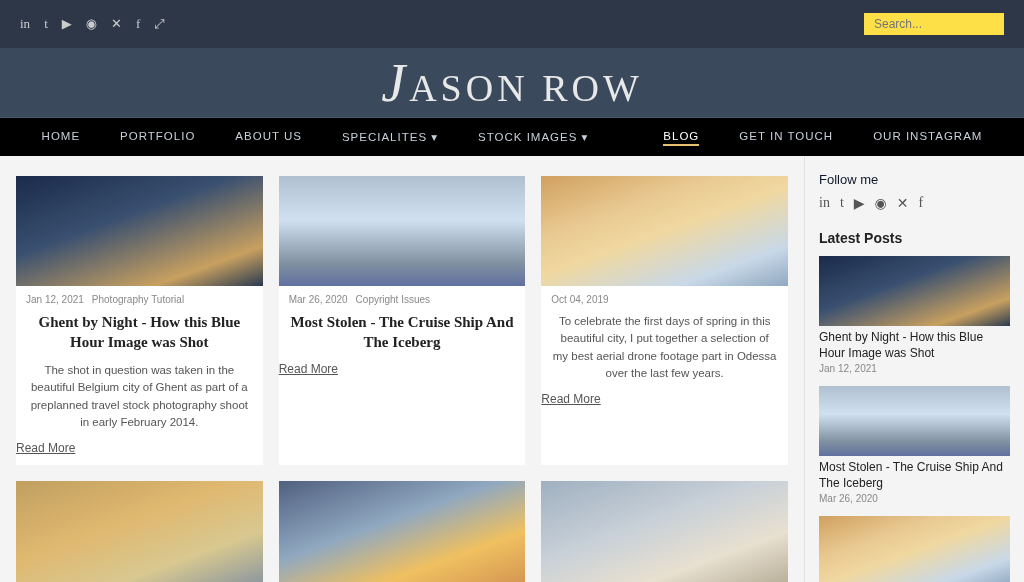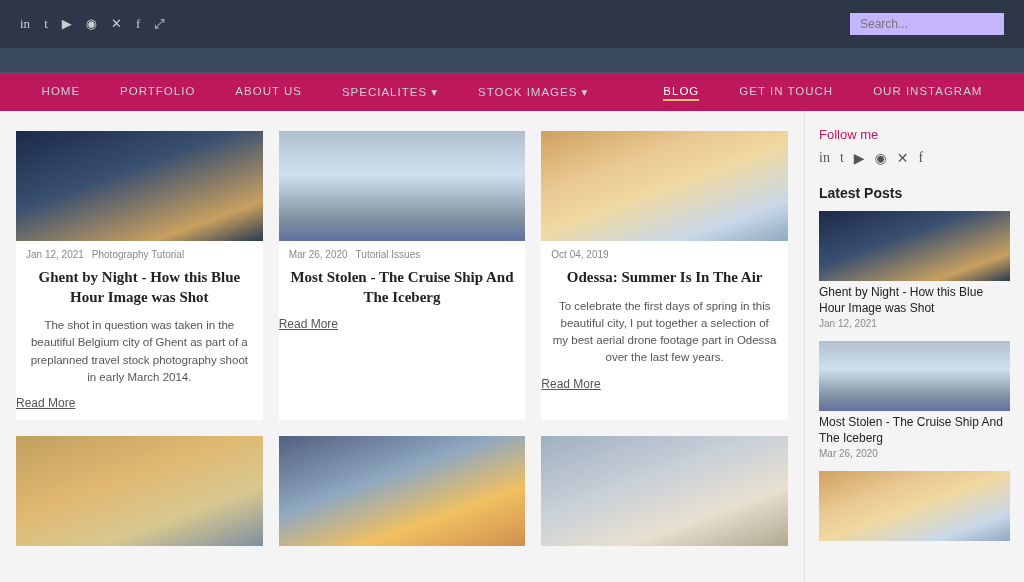--- a/index.html
+++ b/index.html
@@ -30,25 +30,25 @@
       color: #ccc;
       font-size: 13px;
       cursor: pointer;
       text-decoration: none;
     }
     .top-bar-right {
       display: flex;
       align-items: center;
     }
     .search-box {
-      background: #c4b5fd;
+      background: #fde047;
       border: none;
       padding: 4px 10px;
       font-size: 12px;
-      width: 154px;
+      width: 140px;
       color: #555;
       outline: none;
     }
 
     
     .site-header {
       background: #3a4a5c;
       text-align: center;
       padding: 14px 0 10px;
     }
@@ -68,21 +68,21 @@
     .site-subtitle {
       letter-spacing: 8px;
       font-size: 12px;
       color: #b0b8c8;
       margin-top: 2px;
       font-family: Arial, sans-serif;
     }
 
     
     .main-nav {
-      background: #be185d;
+      background: #000000;
       border-top: 1px solid #4a5a6c;
       display: flex;
       justify-content: center;
       gap: 40px;
       padding: 10px 0;
     }
     .nav-item {
       color: #c8d0dc;
       font-size: 11.5px;
       letter-spacing: 1px;
@@ -188,21 +188,21 @@
 
     
     .sidebar {
       width: 220px;
       background: #f4f4f4;
       padding: 16px 14px;
       border-left: 1px solid #e0e0e0;
     }
     .sidebar-section-title {
       font-size: 13px;
-      color: #be185d;
+      color: #0f172a;
       font-family: Arial, sans-serif;
       margin-bottom: 8px;
     }
     .sidebar-social-icons {
       display: flex;
       gap: 10px;
       margin-bottom: 18px;
     }
     .sidebar-icon {
       color: #555;
@@ -258,20 +258,23 @@
     <a class="social-icon">✕</a>
     <a class="social-icon">f</a>
     <a class="social-icon">⤢</a>
   </div>
   <div class="top-bar-right">
     <input class="search-box" type="text" placeholder="Search..." style="">
   </div>
 </div>
 
 <div class="site-header">
+  <div class="site-title">
+    <span class="big-j">J</span><span>ASON ROW</span>
+  </div>
 </div>
 
 <nav class="main-nav">
   <a class="nav-item">HOME</a>
   <a class="nav-item">PORTFOLIO</a>
   <a class="nav-item">ABOUT US</a>
   <a class="nav-item">SPECIALITES ▾</a>
   <a class="nav-item">STOCK IMAGES ▾</a>
   <a class="nav-item active">BLOG</a>
   <a class="nav-item">GET IN TOUCH</a>
@@ -284,41 +287,40 @@
 
     <div class="posts-grid">
 
       <div class="post-card">
         <div class="post-img-placeholder post-img-ghent"></div>
         <div class="post-meta">
           <span class="post-date">Jan 12, 2021</span>
           <span class="post-category">Photography Tutorial</span>
         </div>
         <div class="post-title">Ghent by Night - How this Blue Hour Image was Shot</div>
-        <div class="post-excerpt">The shot in question was taken in the beautiful Belgium city of Ghent as part of a preplanned travel stock photography shoot in early March 2014.</div>
+        <div class="post-excerpt">The shot in question was taken in the beautiful Belgium city of Ghent as part of a preplanned travel stock photography shoot in early February 2014.</div>
         <a class="read-more-link">Read More</a>
       </div>
 
       <div class="post-card">
         <div class="post-img-placeholder post-img-iceberg"></div>
         <div class="post-meta">
           <span class="post-date">Mar 26, 2020</span>
-          <span class="post-category">Tutorial Issues</span>
+          <span class="post-category">Copyright Issues</span>
         </div>
         <div class="post-title">Most Stolen - The Cruise Ship And The Iceberg</div>
         <a class="read-more-link">Read More</a>
       </div>
 
       <div class="post-card">
         <div class="post-img-placeholder post-img-odessa"></div>
         <div class="post-meta">
           <span class="post-date">Oct 04, 2019</span>
           <span class="post-category"></span>
         </div>
-        <div class="post-title">Odessa: Summer Is In The Air</div>
         <div class="post-excerpt">To celebrate the first days of spring in this beautiful city, I put together a selection of my best aerial drone footage part in Odessa over the last few years.</div>
         <a class="read-more-link">Read More</a>
       </div>
 
     </div>
 
     <div class="posts-grid">
       <div class="post-card">
         <div class="post-img-placeholder post-img-bottom1"></div>
       </div>

